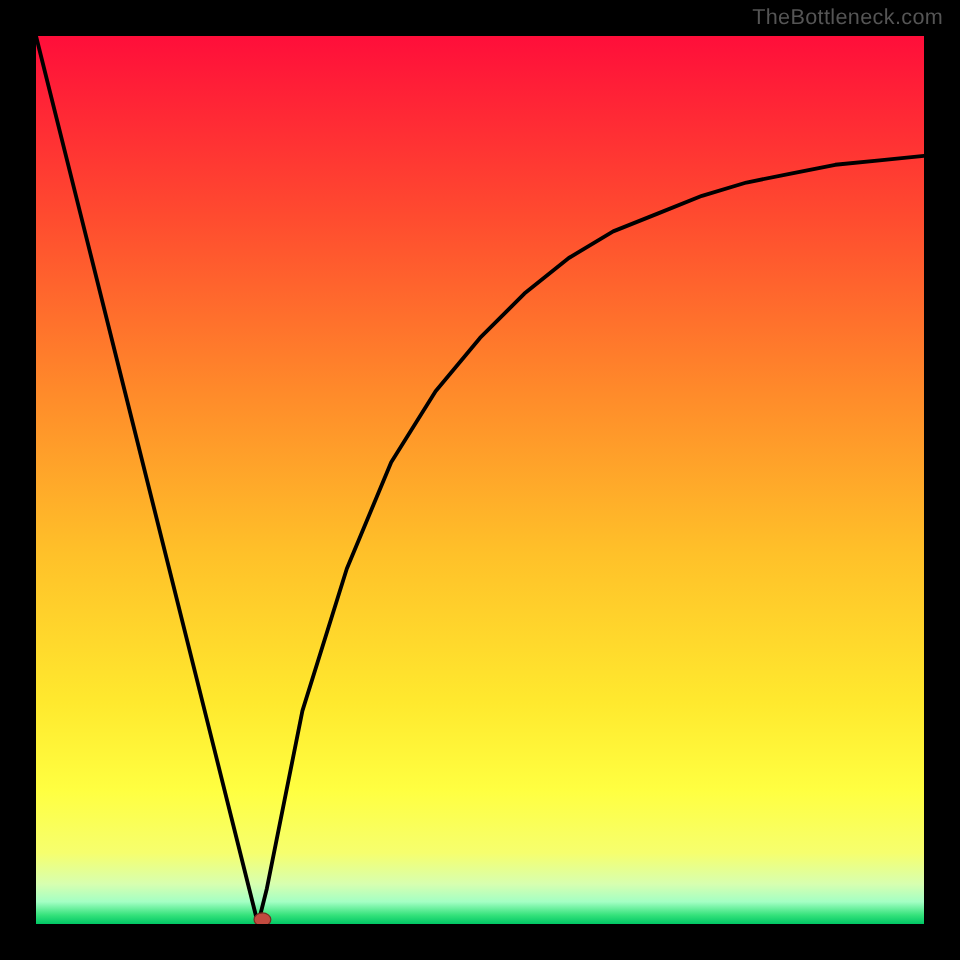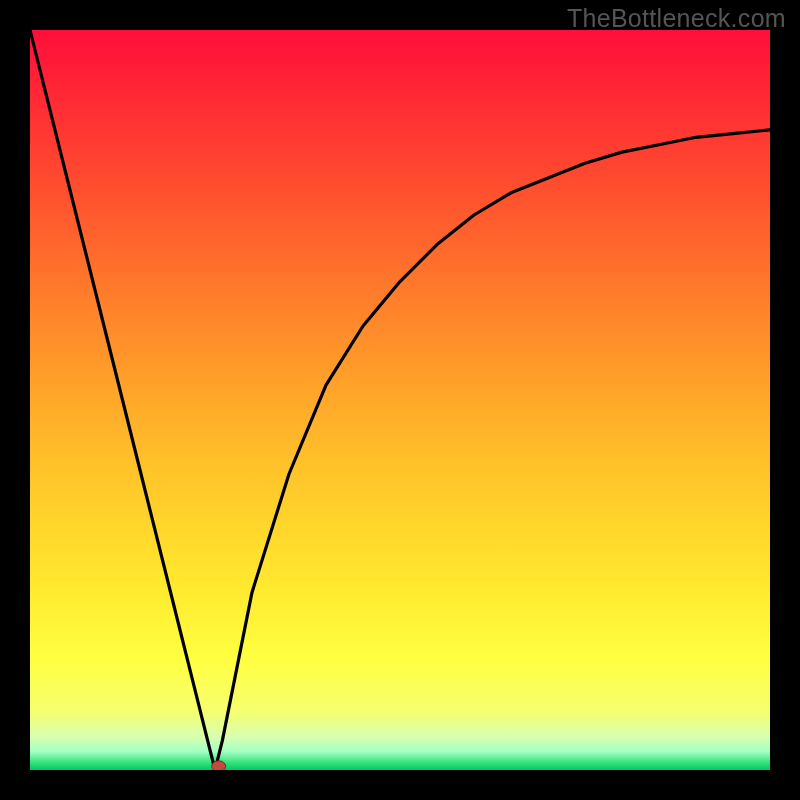--- a/index.html
+++ b/index.html
@@ -15,21 +15,21 @@
     position: relative;
     width: 800px;
     height: 800px;
     background: #000;
   }
   .watermark {
     position: absolute;
     top: 4px;
     right: 14px;
     color: #555;
-    font-size: 25px;
+    font-size: 18px;
     font-weight: 500;
     letter-spacing: 0.3px;
     user-select: none;
     margin-left: 30px;
   }
   .plot {
     position: absolute;
     left: 30px;
     top: 30px;
     width: 740px;

